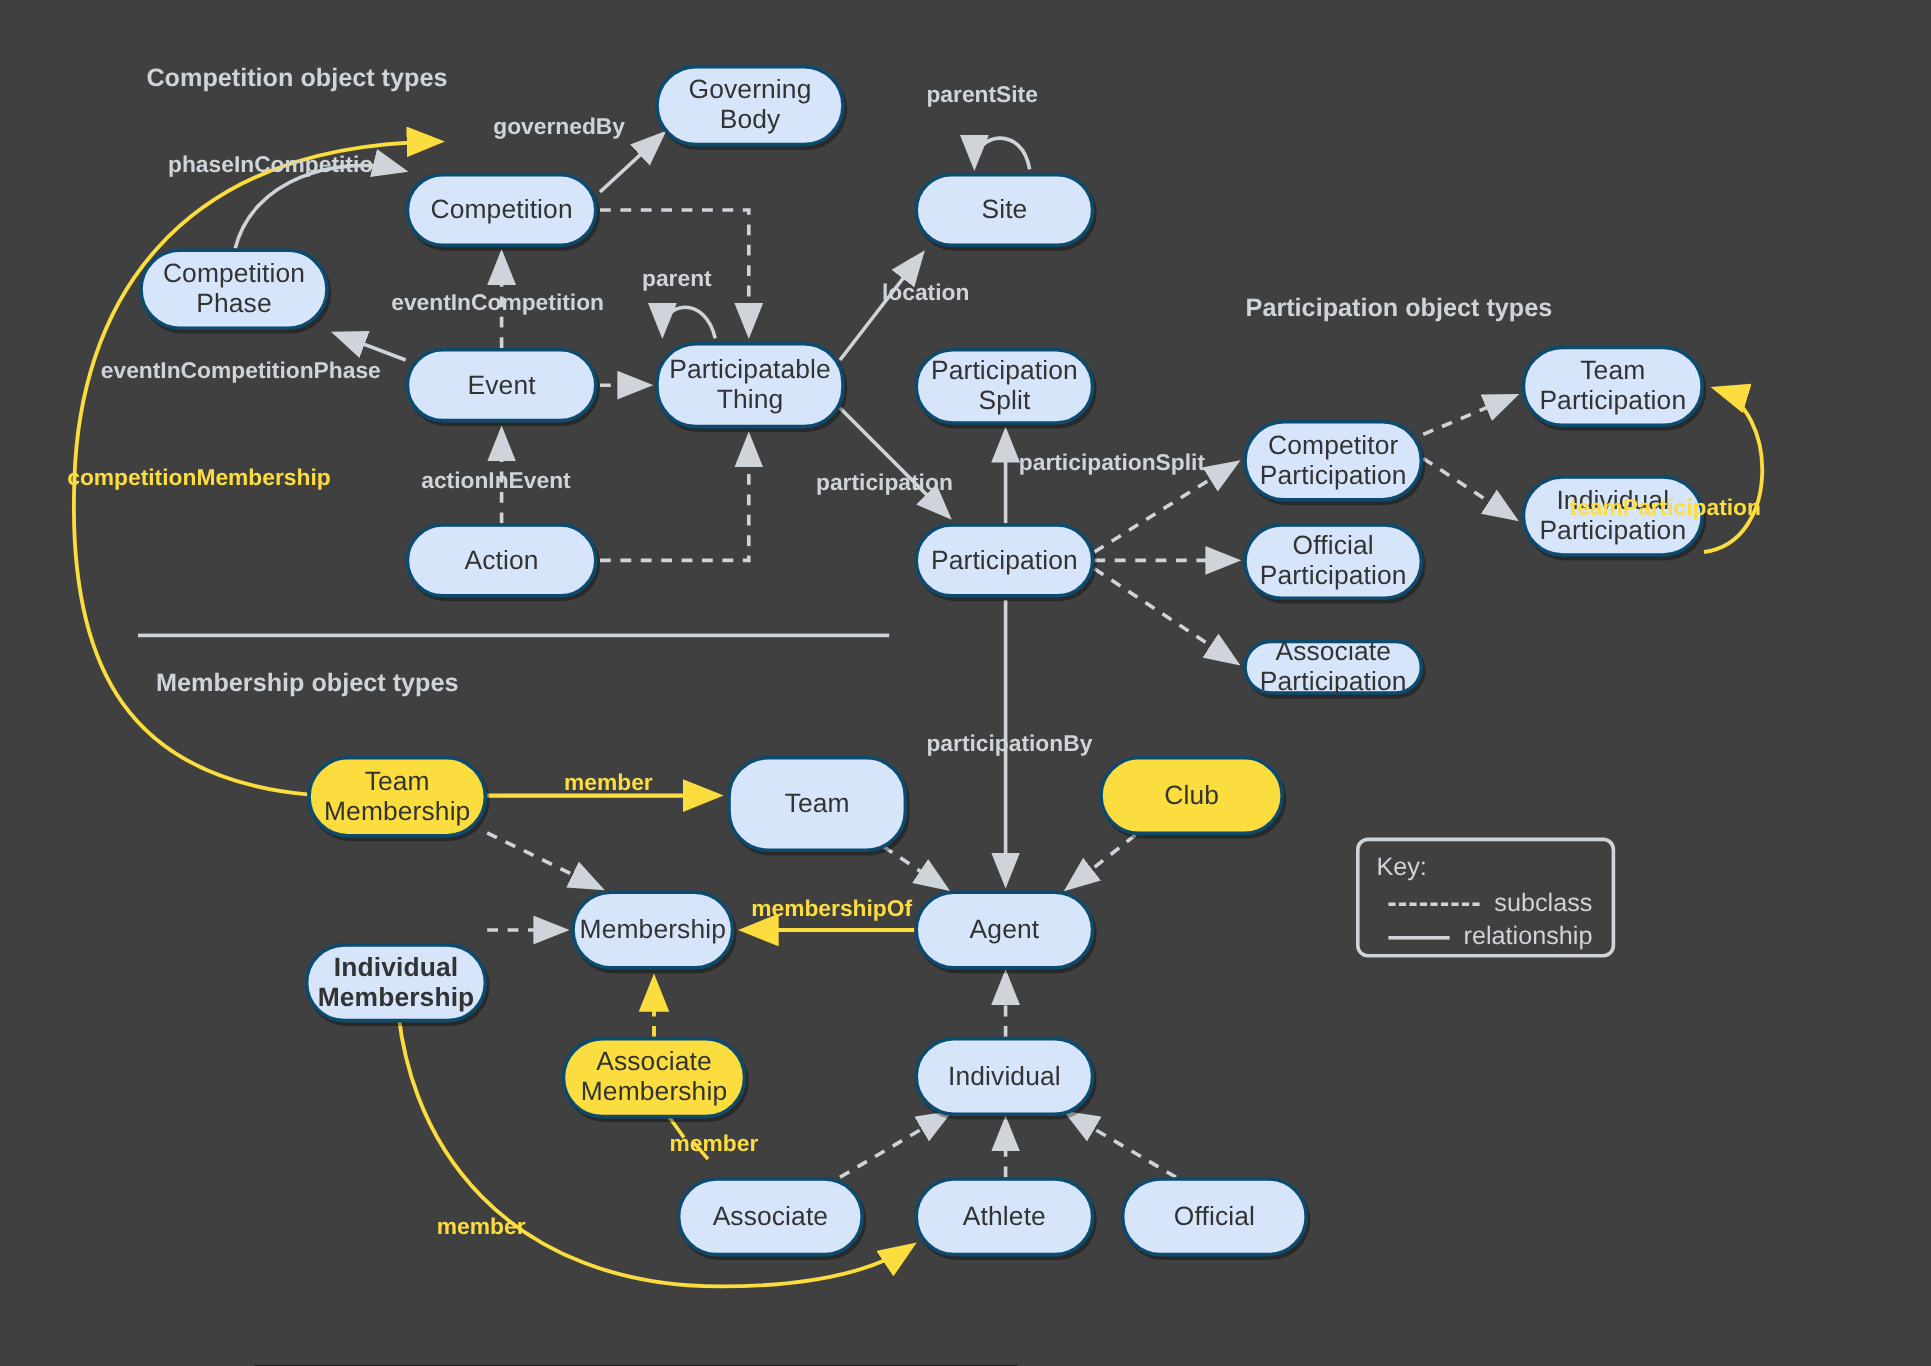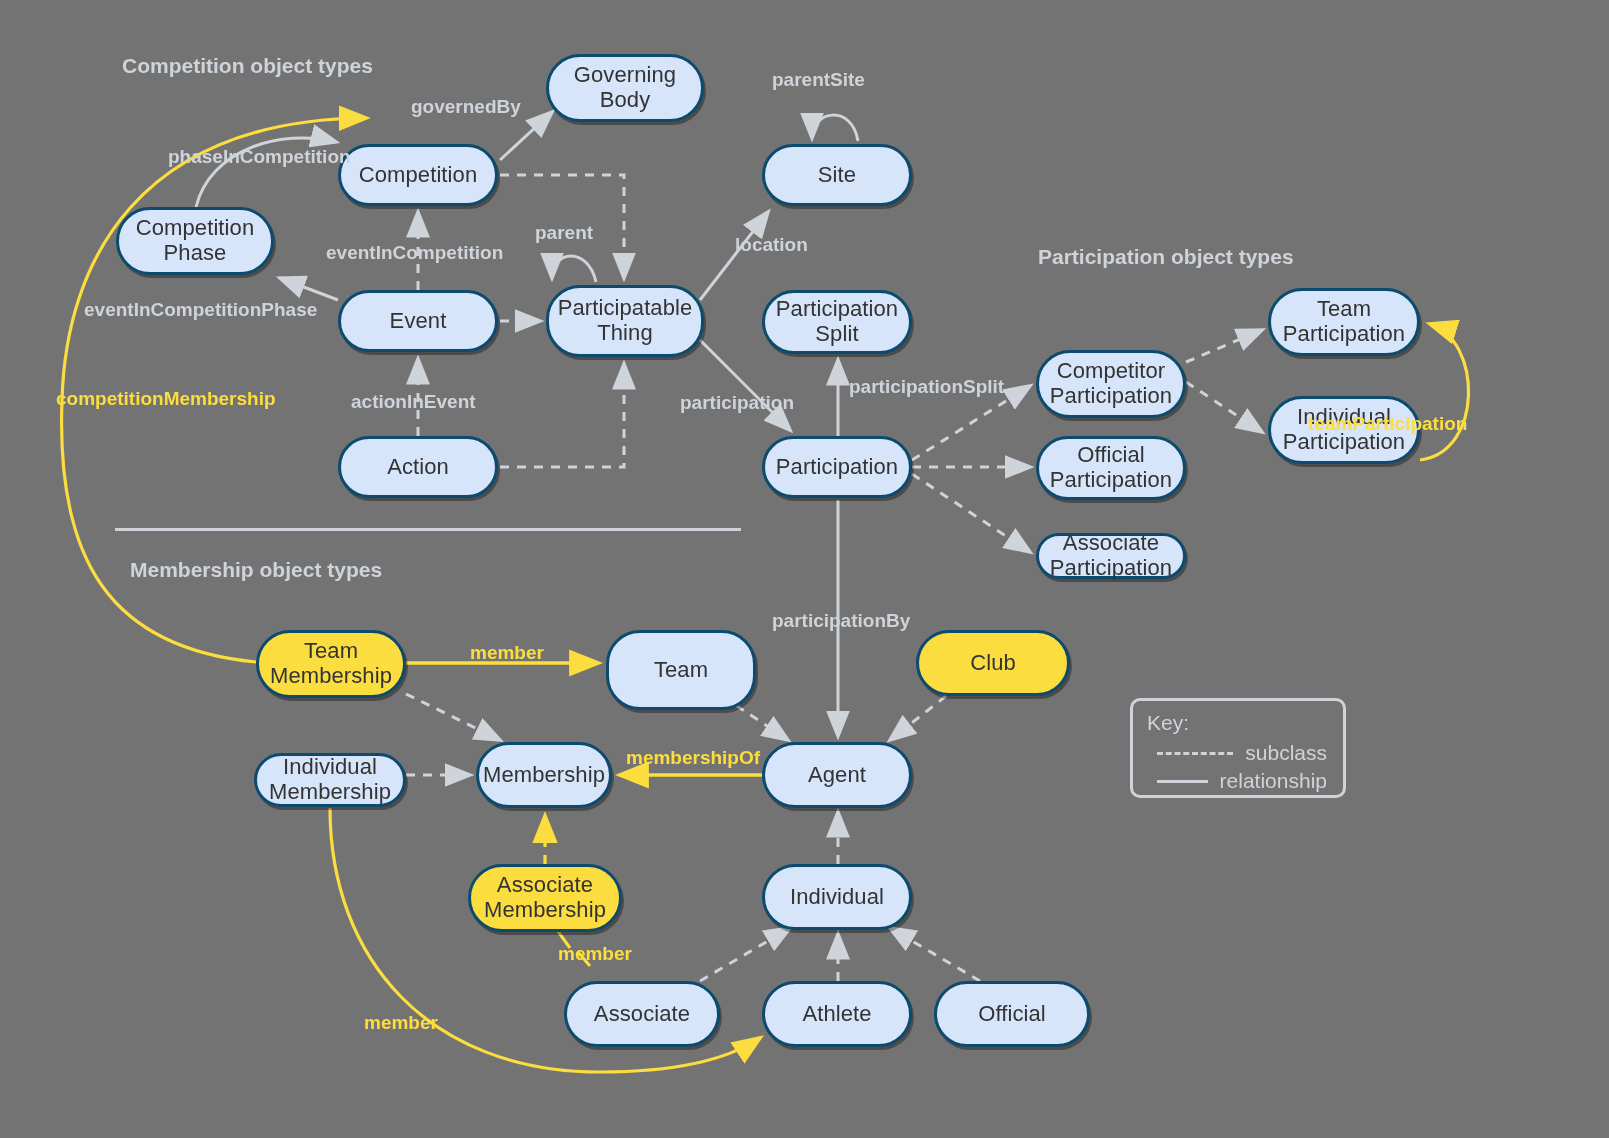--- a/index.html
+++ b/index.html
@@ -1,16 +1,16 @@
 <!DOCTYPE html>
 <html><head>
 <meta charset="utf-8">
 <style>
   html,body{margin:0;padding:0;background:#000;}
-  #stage{position:relative;width:1609px;height:1138px;background:#737373;overflow:hidden;
+  #stage{position:relative;width:1609px;height:1138px;background:#404040;overflow:hidden;
          font-family:"Liberation Sans", sans-serif;}
   svg.edges{position:absolute;left:0;top:0;width:1609px;height:1138px;pointer-events:none;}
   .node{position:absolute;box-sizing:border-box;display:flex;align-items:center;justify-content:center;
         text-align:center;border:3px solid #0c4a6e;border-radius:34px;background:#d7e5fb;color:#333;
         font-size:22px;line-height:1.12;letter-spacing:.1px;z-index:5;
         box-shadow:2px 3px 0 rgba(0,0,0,.35);}
   .node.yellow{background:#fcdd3f;}
   .node span{display:block;padding:0 6px;}
   .seclabel{position:absolute;color:#ced4da;font-weight:bold;font-size:21px;z-index:6;}
   .edgelabel{position:absolute;color:#ced4da;font-weight:bold;font-size:19px;white-space:nowrap;z-index:7;}
@@ -162,21 +162,21 @@
     </div>
   <div class="node yellow" style="left:256px;top:630px;width:150px;height:68px;">
       <span>Team Membership</span>
     </div>
   <div class="node" style="left:606px;top:630px;width:150px;height:80px;">
       <span>Team</span>
     </div>
   <div class="node yellow" style="left:916px;top:630px;width:154px;height:66px;">
       <span>Club</span>
     </div>
-  <div class="node" style="left:254px;top:753px;width:152px;height:54px;">
+  <div class="node" style="left:254px;top:786px;width:152px;height:66px;font-weight:bold;">
       <span>Individual Membership</span>
     </div>
   <div class="node" style="left:476px;top:742px;width:136px;height:66px;">
       <span>Membership</span>
     </div>
   <div class="node" style="left:762px;top:742px;width:150px;height:66px;">
       <span>Agent</span>
     </div>
   <div class="node yellow" style="left:468px;top:864px;width:154px;height:68px;">
       <span>Associate Membership</span>
@@ -188,21 +188,21 @@
       <span>Associate</span>
     </div>
   <div class="node" style="left:762px;top:981px;width:150px;height:66px;">
       <span>Athlete</span>
     </div>
   <div class="node" style="left:934px;top:981px;width:156px;height:66px;">
       <span>Official</span>
     </div>
 
   <div class="edgelabel" style="left:411px;top:96px;">governedBy</div>
-  <div class="edgelabel" style="left:140px;top:146px;margin-left:28px;">phaseInCompetition</div>
+  <div class="edgelabel" style="left:140px;top:127px;">phaseInCompetition</div>
   <div class="edgelabel" style="left:326px;top:242px;">eventInCompetition</div>
   <div class="edgelabel" style="left:84px;top:299px;">eventInCompetitionPhase</div>
   <div class="edgelabel" style="left:351px;top:391px;">actionInEvent</div>
   <div class="edgelabel" style="left:535px;top:222px;">parent</div>
   <div class="edgelabel" style="left:772px;top:69px;">parentSite</div>
   <div class="edgelabel" style="left:735px;top:234px;">location</div>
   <div class="edgelabel" style="left:680px;top:392px;">participation</div>
   <div class="edgelabel" style="left:849px;top:376px;">participationSplit</div>
   <div class="edgelabel" style="left:772px;top:610px;">participationBy</div>
   <div class="edgelabel y" style="left:56px;top:388px;">competitionMembership</div>

